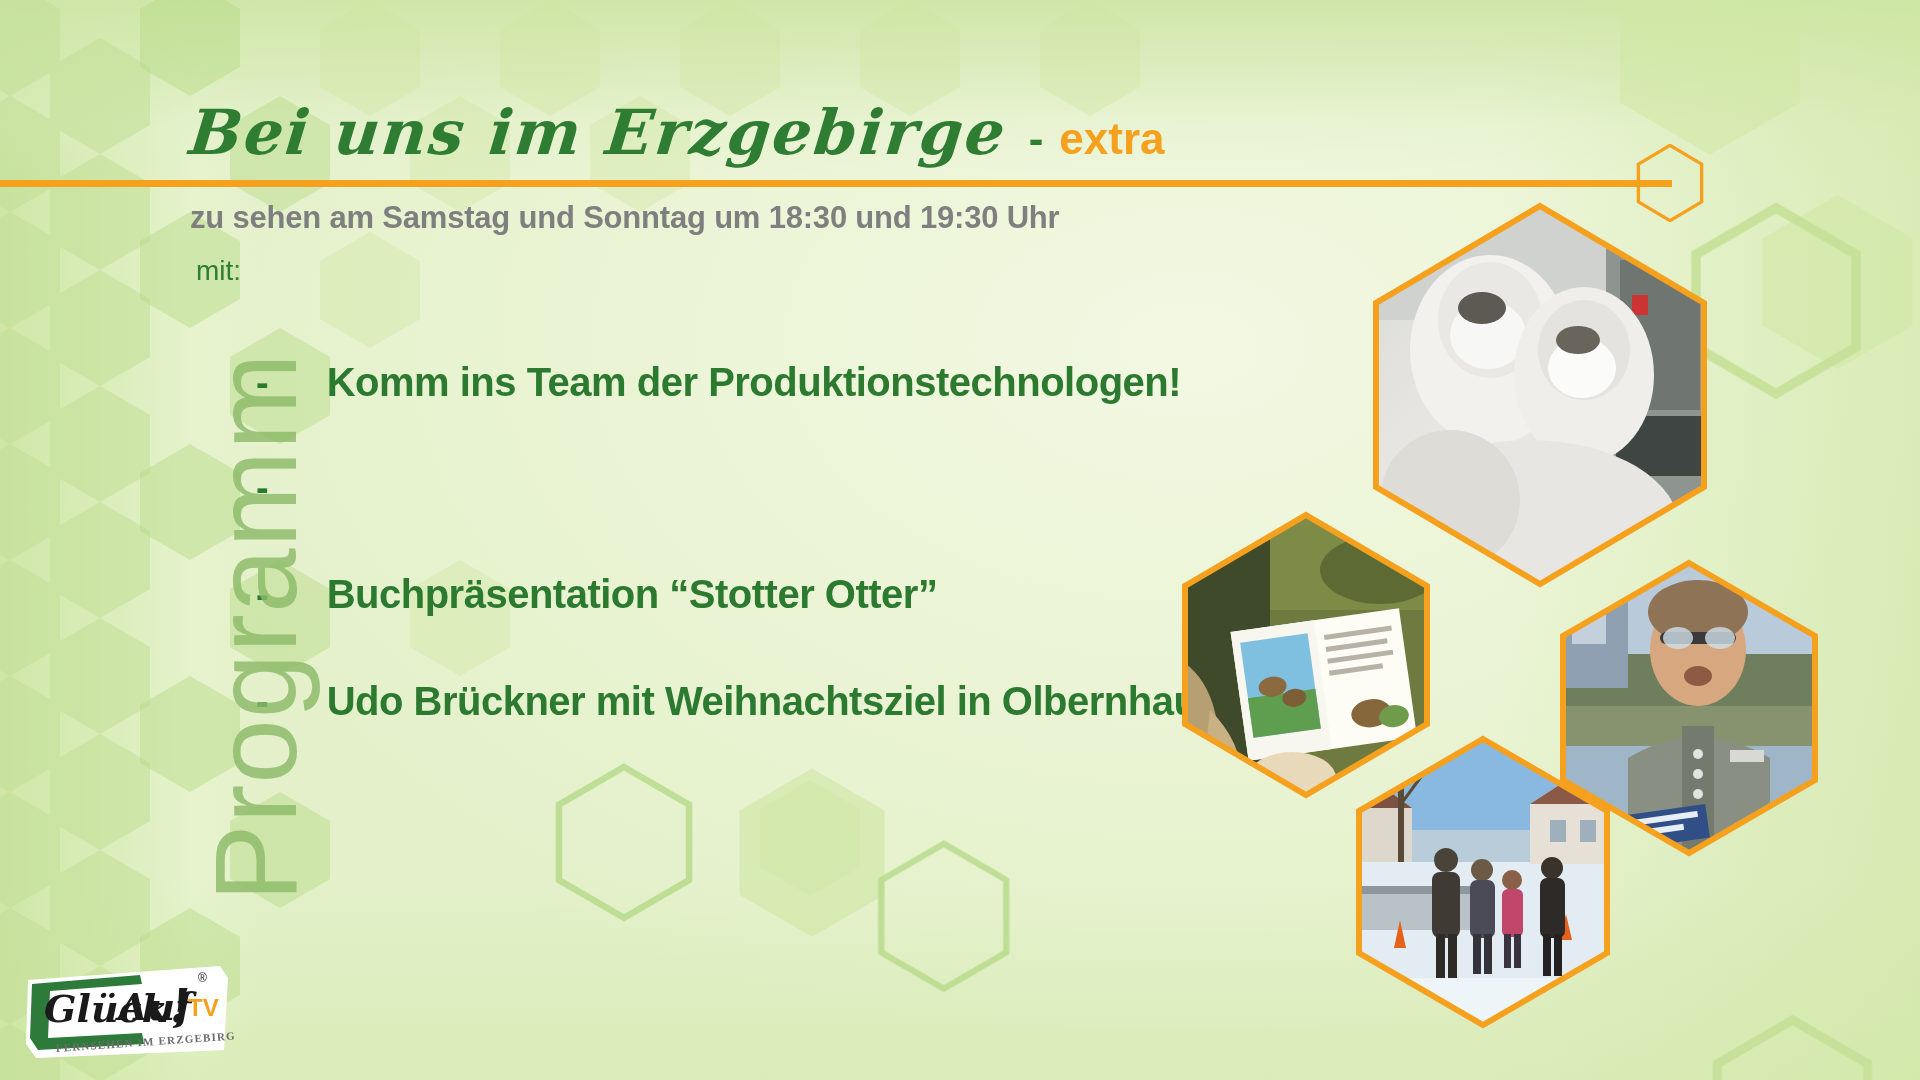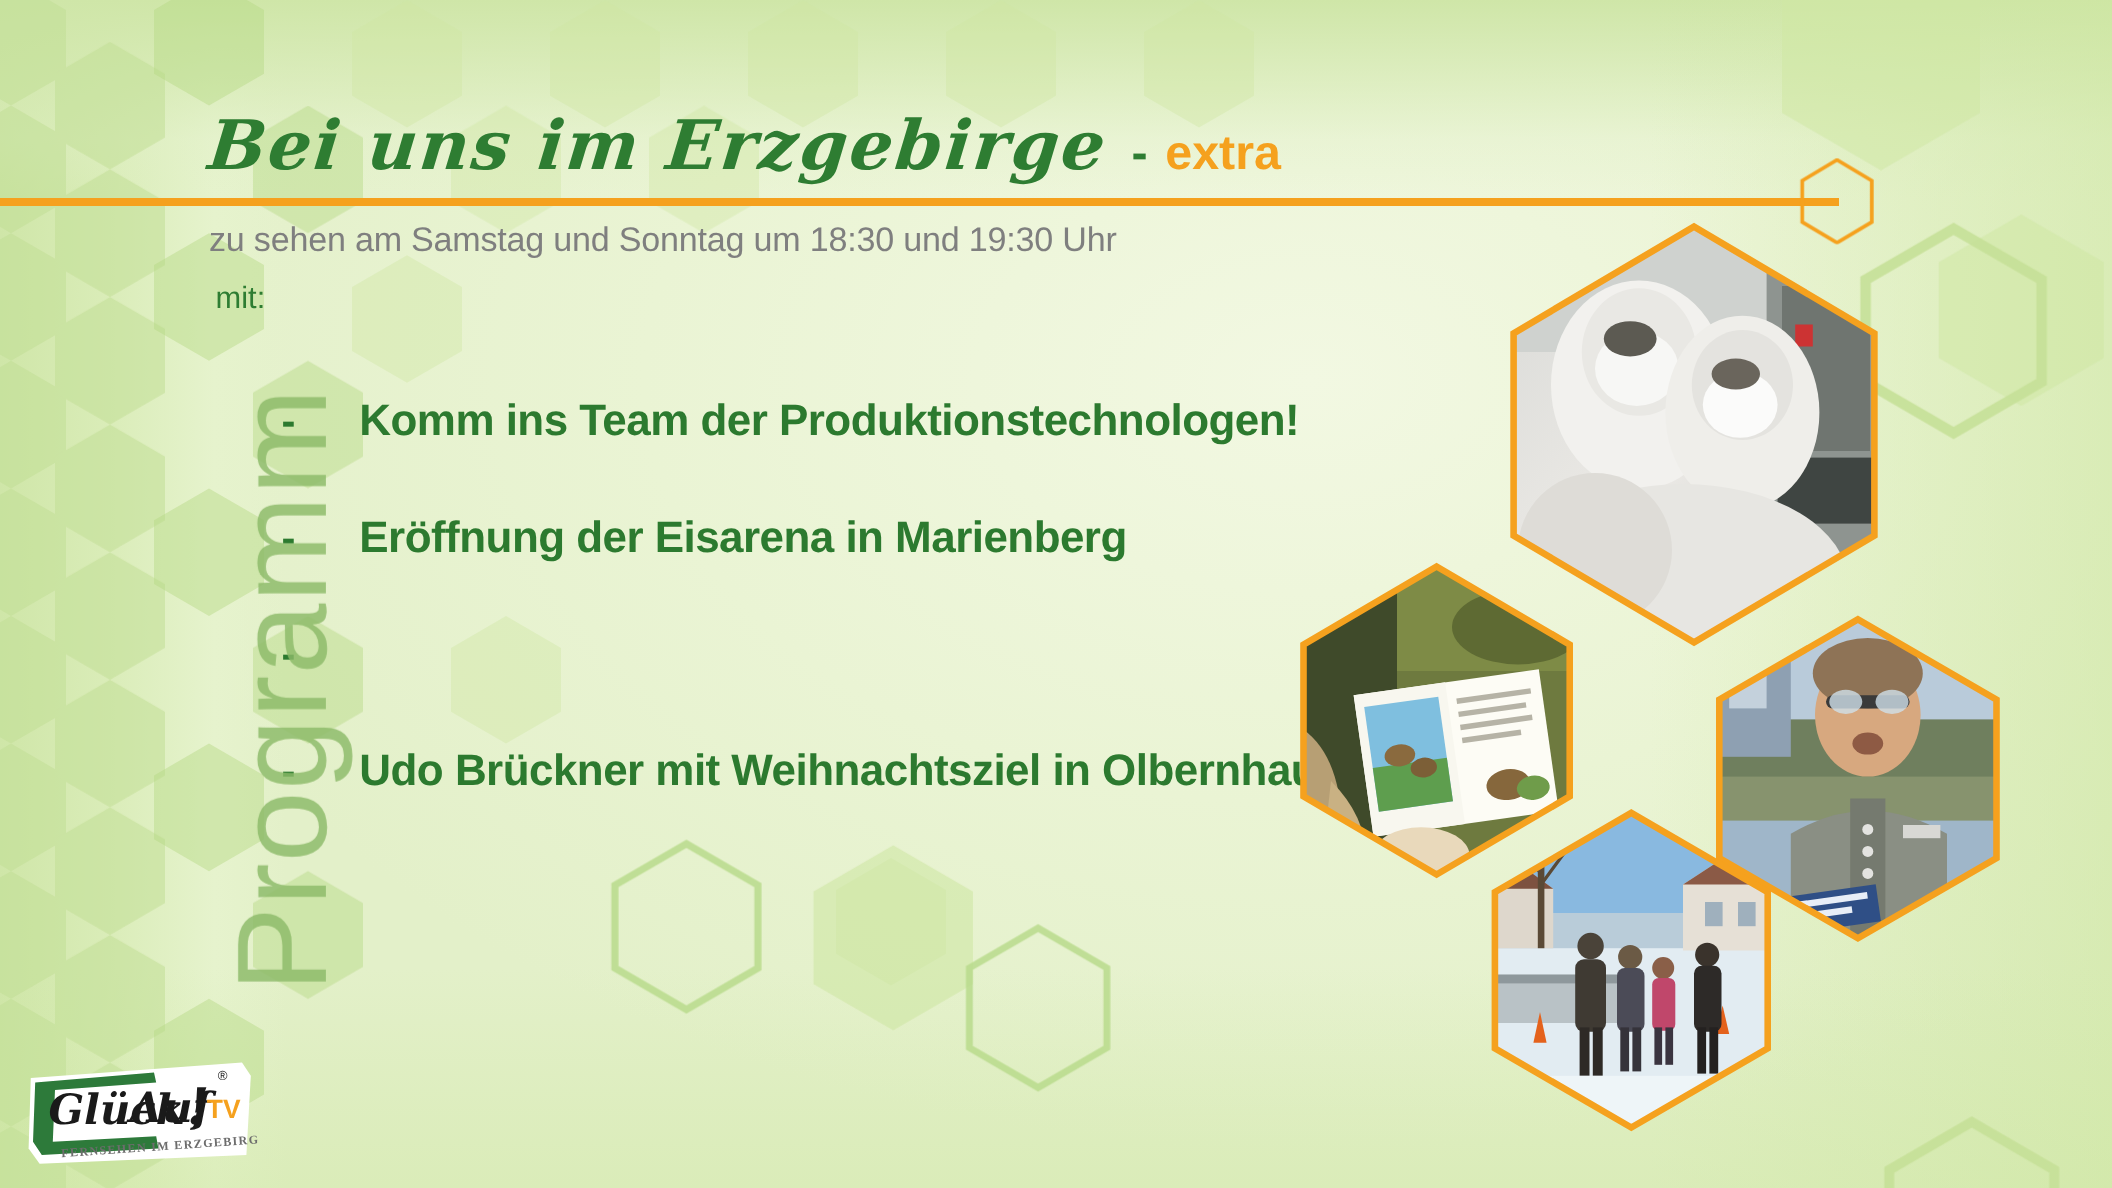--- a/index.html
+++ b/index.html
@@ -70,21 +70,21 @@
     position: absolute; left: 0; top: 180px; width: 1672px; height: 7px;
     background: #f5a11e;
   }
   .rule-hex {
     position: absolute; left: 1628px; top: 144px; width: 84px; height: 78px;
   }
 
   .subtitle {
     position: absolute; left: 190px; top: 200px;
     font-family: "Liberation Sans", sans-serif;
-    font-weight: 400; font-size: 31px;
+    font-weight: 700; font-size: 31px;
     color: #7f7f7f;
     letter-spacing: -0.2px;
     white-space: nowrap;
   }
 
   .mit {
     position: absolute; left: 196px; top: 255px;
     font-family: "Liberation Sans", sans-serif;
     font-weight: 400; font-size: 28px;
     color: #2e7d32;
@@ -240,24 +240,24 @@
   <div class="subtitle">zu sehen am Samstag und Sonntag um 18:30 und 19:30 Uhr</div>
   <div class="mit">mit:</div>
 
   <div class="bullets">
     <div class="bullet">
       <span class="bullet-dash">-</span>
       <span class="bullet-text">Komm ins Team der Produktionstechnologen!</span>
     </div>
     <div class="bullet">
       <span class="bullet-dash">-</span>
-      <span class="bullet-text">Eröffnung der Eisarena in Marienberg</span>
     </div>
     <div class="bullet">
       <span class="bullet-dash">-</span>
+      <span class="bullet-text">Buchpräsentation “Stotter Otter”</span>
     </div>
     <div class="bullet">
       <span class="bullet-dash">-</span>
       <span class="bullet-text">Udo Brückner mit Weihnachtsziel in Olbernhau</span>
     </div>
   </div>
 
   <div class="programm">Programm</div>
 
   <div class="photo-cluster">

